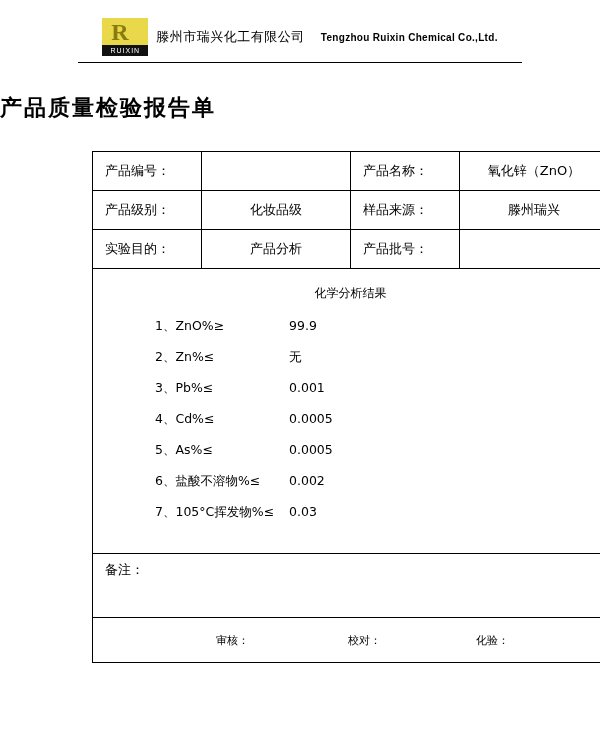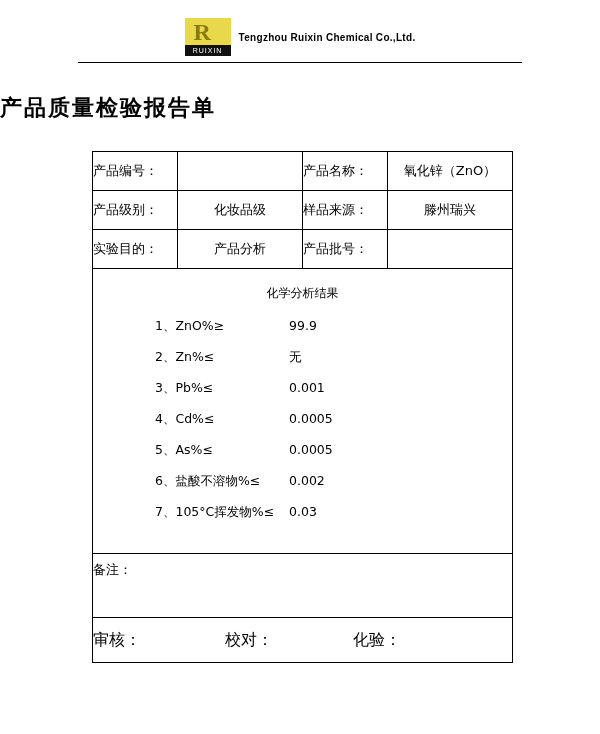--- a/index.html
+++ b/index.html
@@ -89,21 +89,21 @@
     border: 1.5px solid #000000;
     border-collapse: collapse;
     width: 416px;
     table-layout: fixed;
   }
   .sheet td {
     border: 1px solid #000000;
     height: 38px;
     font-size: 13px;
     font-family: "DejaVu Sans", sans-serif;
-    padding: 0 0;
+    padding: 0 12px;
     vertical-align: middle;
   }
   .sheet td.label {
     width: 84px;
     white-space: nowrap;
   }
   .sheet td.value {
     width: 124px;
     text-align: center;
   }
@@ -145,37 +145,39 @@
     height: 56px !important;
     vertical-align: top !important;
     padding-top: 7px !important;
     font-size: 13px;
   }
   .sign-cell {
     height: 44px !important;
   }
   .sign-row {
     display: flex;
-    font-size: 16px;
+    font-size: 11px;
     font-family: Liberation Sans, sans-serif;
     align-items: center;
     height: 100%;
+    justify-content: flex-end;
   }
   .sign-row .s1 { width: 132px; }
   .sign-row .s2 { width: 128px; }
   .sign-row .s3 { width: 120px; }
 </style>
 </head>
 <body>
 
 <div class="header">
   <div class="logo">
     <div class="logo-r">R</div>
     <div class="logo-bar">RUIXIN</div>
   </div>
+  <div class="company-cn">滕州市瑞兴化工有限公司</div>
   <div class="company-en">Tengzhou Ruixin Chemical Co.,Ltd.</div>
 </div>
 <div class="header-rule"></div>
 
 <div class="doc-title">产品质量检验报告单</div>
 
 <table class="sheet">
   <tbody>
     <tr>
       <td class="label">产品编号：</td>

